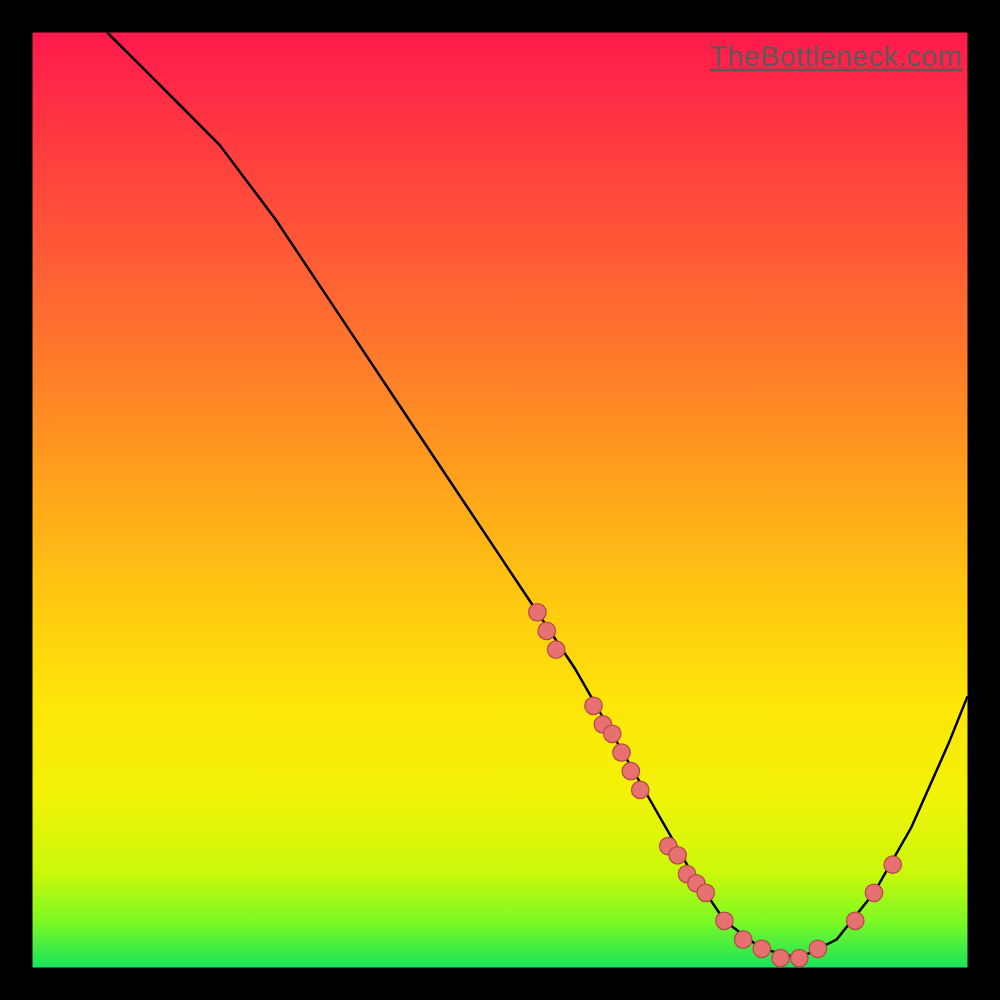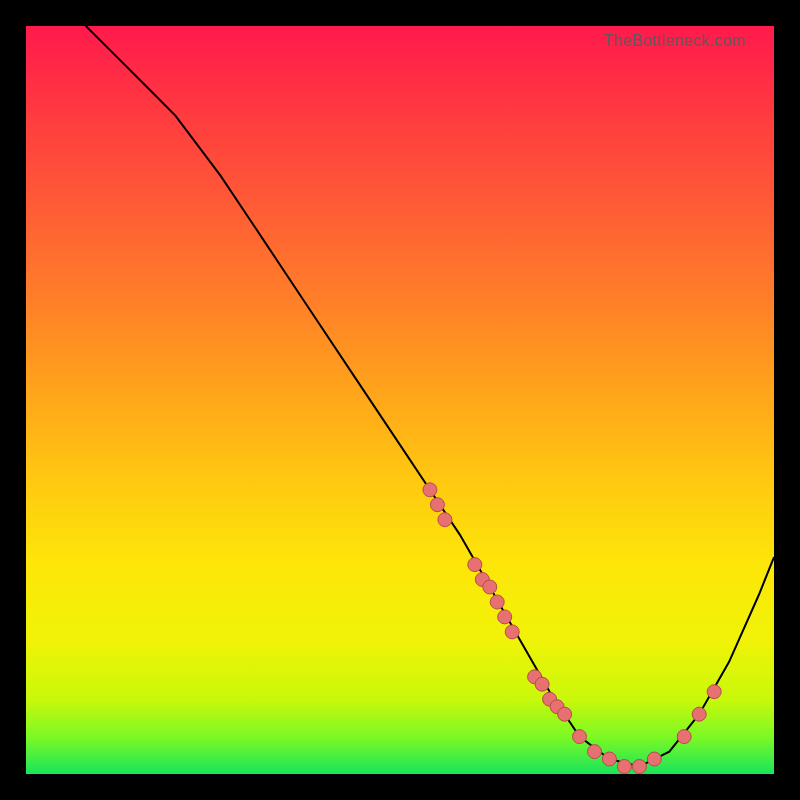--- a/index.html
+++ b/index.html
@@ -37,26 +37,27 @@
       #fde609 72%,
       #f1f307 82%,
       #c9f80a 90%,
       #7df924 95%,
       #18e45b 100%
     );
   }
   .watermark {
     position: absolute;
     top: 6px;
-    right: 28px;
+    right: 4px;
     color: #5a5a5a;
-    font-size: 16px;
+    font-size: 23px;
     font-weight: 500;
     letter-spacing: 0.3px;
     user-select: none;
+    text-decoration: underline;
   }
   svg.overlay {
     position: absolute;
     left: 0;
     top: 0;
     width: 748px;
     height: 748px;
     overflow: visible;
   }
   .curve {

